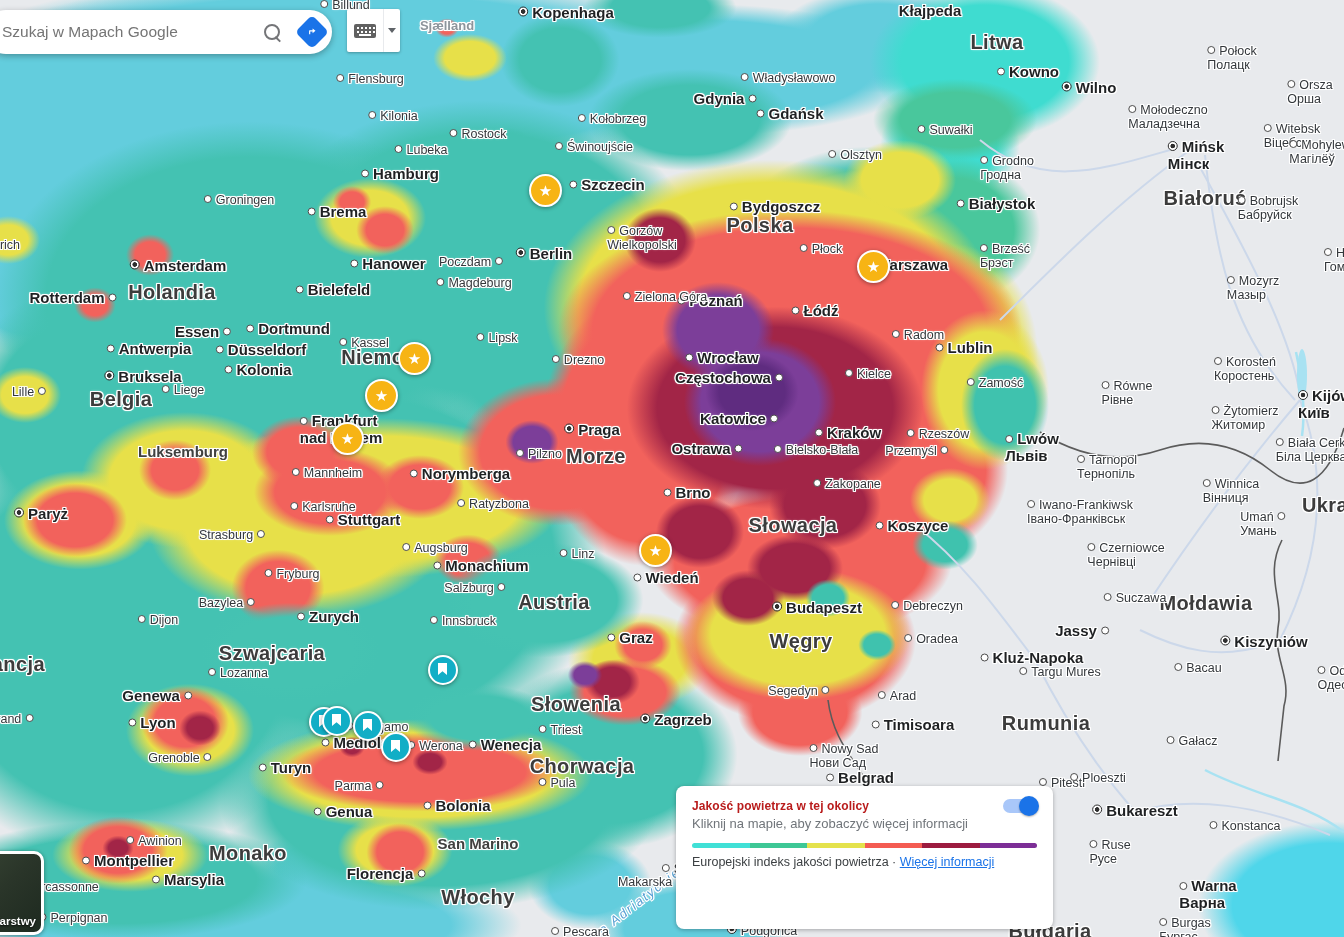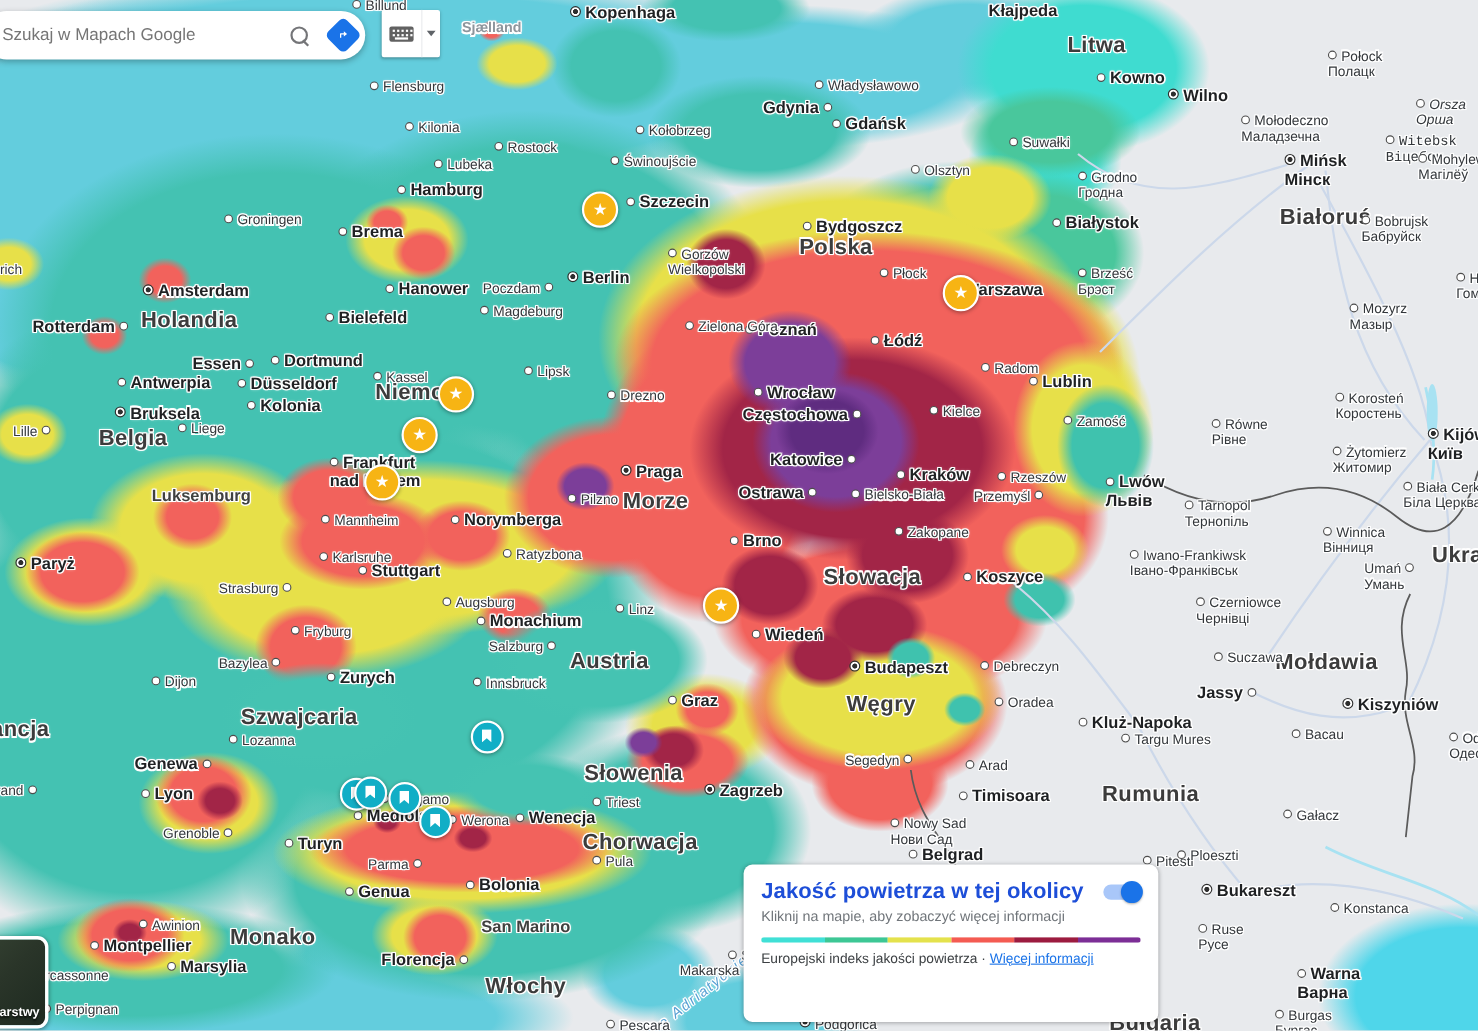--- a/index.html
+++ b/index.html
@@ -164,21 +164,21 @@
   .layers-widget{position:absolute;left:-64px;top:851px;width:102px;height:78px;z-index:20;cursor:pointer;
     border:3px solid #fff;border-radius:10px;box-shadow:0 1px 4px rgba(0,0,0,.4);
     background:linear-gradient(135deg,#3c4a38 0%,#2a3529 55%,#1e2a20 100%);}
   .layers-widget .lw-label{position:absolute;right:5px;bottom:5px;color:#fff;font-size:11.5px;font-weight:bold;
     text-shadow:0 1px 2px rgba(0,0,0,.8);white-space:nowrap;}
 
   
   .aq-card{position:absolute;left:676px;top:786px;width:377px;height:143px;background:#fff;border-radius:8px;
     box-shadow:0 1px 4px rgba(0,0,0,.3);z-index:20;padding:13px 16px;box-sizing:border-box;}
   .aq-title-row{display:flex;align-items:center;justify-content:space-between;}
-  .aq-title{font-size:20px;font-weight:bold;color:#1d4ed8;letter-spacing:.1px;}
+  .aq-title{font-size:12px;font-weight:bold;color:#b91c1c;letter-spacing:.1px;}
   .aq-sub{font-size:13px;color:#70757a;margin-top:3px;}
   .aq-bar{display:flex;height:5px;margin-top:12px;border-radius:3px;overflow:hidden;}
   .aq-bar span{flex:1;}
   .aq-legend{display:flex;margin-top:7px;}
   .aq-legend .cell{flex:1;font-size:12.5px;color:#3c4043;text-align:center;line-height:16px;overflow-wrap:anywhere;}
   .aq-footer{font-size:12.5px;color:#3c4043;margin-top:7px;}
   .aq-footer a{color:#1a73e8;text-decoration:underline;cursor:pointer;}
   .toggle{position:relative;width:34px;height:14px;border-radius:7px;background:#a9c7f9;cursor:pointer;flex:none;margin-left:10px;}
   .toggle .knob{position:absolute;right:-2px;top:-3px;width:20px;height:20px;border-radius:50%;background:#1a73e8;box-shadow:0 1px 2px rgba(0,0,0,.3);}
 </style>
@@ -262,21 +262,21 @@
       <div class="lbl ci" style="left: 912px; top: 264px;"><span>Warszawa</span></div>
       <div class="lbl ci" style="left: 964px; top: 347px;"><span class="dt"></span><span>Lublin</span></div>
       <div class="lbl ci" style="left: 996px; top: 203px;"><span class="dt"></span><span>Białystok</span></div>
       <div class="lbl ci" style="left: 722px; top: 357px;"><span class="dt"></span><span>Wrocław</span></div>
       <div class="lbl ci" style="left: 729px; top: 377px;"><span>Częstochowa</span><span class="dt after"></span></div>
       <div class="lbl ci" style="left: 739px; top: 418px;"><span>Katowice</span><span class="dt after"></span></div>
       <div class="lbl ci" style="left: 848px; top: 432px;"><span class="dt"></span><span>Kraków</span></div>
       <div class="lbl ci" style="left: 707px; top: 448px;"><span>Ostrawa</span><span class="dt after"></span></div>
       <div class="lbl ci" style="left: 687px; top: 492px;"><span class="dt"></span><span>Brno</span></div>
       <div class="lbl ci" style="left: 592px; top: 429px;"><span class="dt cap"></span><span>Praga</span></div>
-      <div class="lbl ci" style="left: 716px; top: 561px; margin-top: 16px;"><span class="dt"></span><span>Wiedeń</span></div>
+      <div class="lbl ci" style="left: 666px; top: 561px; margin-top: 16px;"><span class="dt"></span><span>Wiedeń</span></div>
       <div class="lbl ci" style="left: 817px; top: 607px;"><span class="dt cap"></span><span>Budapeszt</span></div>
       <div class="lbl ci" style="left: 363px; top: 519px;"><span class="dt"></span><span>Stuttgart</span></div>
       <div class="lbl ci" style="left: 481px; top: 565px;"><span class="dt"></span><span>Monachium</span></div>
       <div class="lbl ci" style="left: 460px; top: 473px;"><span class="dt"></span><span>Norymberga</span></div>
       <div class="lbl ci" style="left: 341px; top: 429px;"><span class="dt"></span><span>Frankfurt</span><span class="l2">nad Menem</span></div>
       <div class="lbl ci" style="left: 328px; top: 616px;"><span class="dt"></span><span>Zurych</span></div>
       <div class="lbl ci" style="left: 157px; top: 695px;"><span>Genewa</span><span class="dt after"></span></div>
       <div class="lbl ci" style="left: 152px; top: 722px;"><span class="dt"></span><span>Lyon</span></div>
       <div class="lbl ci" style="left: 41px; top: 513px;"><span class="dt cap"></span><span>Paryż</span></div>
       <div class="lbl ci" style="left: 285px; top: 767px;"><span class="dt"></span><span>Turyn</span></div>
@@ -292,21 +292,21 @@
       <div class="lbl ci" style="left: 1325px; top: 404px;"><span class="dt cap"></span><span>Kijów</span><span class="l2">Київ</span></div>
       <div class="lbl ci" style="left: 1196px; top: 155px;"><span class="dt cap"></span><span>Mińsk</span><span class="l2">Мінск</span></div>
       <div class="lbl ci" style="left: 1089px; top: 87px;"><span class="dt cap"></span><span>Wilno</span></div>
       <div class="lbl ci" style="left: 1028px; top: 71px;"><span class="dt"></span><span>Kowno</span></div>
       <div class="lbl ci" style="left: 930px; top: 10px;"><span>Kłajpeda</span></div>
       <div class="lbl ci" style="left: 1032px; top: 447px;"><span class="dt"></span><span>Lwów</span><span class="l2">Львів</span></div>
       <div class="lbl ci" style="left: 1264px; top: 641px;"><span class="dt cap"></span><span>Kiszyniów</span></div>
       <div class="lbl ci" style="left: 913px; top: 724px;"><span class="dt"></span><span>Timisoara</span></div>
       <div class="lbl ci" style="left: 912px; top: 525px;"><span class="dt"></span><span>Koszyce</span></div>
       <div class="lbl ci" style="left: 630px; top: 637px;"><span class="dt"></span><span>Graz</span></div>
-      <div class="lbl ci" style="left: 1115px; top: 630px;"><span>Jassy</span><span class="dt after"></span></div>
+      <div class="lbl ci" style="left: 1082px; top: 630px;"><span>Jassy</span><span class="dt after"></span></div>
       <div class="lbl ci" style="left: 860px; top: 777px;"><span class="dt"></span><span>Belgrad</span></div>
       <div class="lbl ci" style="left: 1208px; top: 894px;"><span class="dt"></span><span>Warna</span><span class="l2">Варна</span></div>
       <div class="lbl ci" style="left: 1032px; top: 657px;"><span class="dt"></span><span>Kluż-Napoka</span></div>
       <div class="lbl tw" style="left: 345px; top: 5px;"><span class="dt"></span><span>Billund</span></div>
       <div class="lbl tw" style="left: 370px; top: 79px;"><span class="dt"></span><span>Flensburg</span></div>
       <div class="lbl tw" style="left: 393px; top: 116px;"><span class="dt"></span><span>Kilonia</span></div>
       <div class="lbl tw" style="left: 421px; top: 150px;"><span class="dt"></span><span>Lubeka</span></div>
       <div class="lbl tw" style="left: 478px; top: 134px;"><span class="dt"></span><span>Rostock</span></div>
       <div class="lbl tw" style="left: 612px; top: 119px;"><span class="dt"></span><span>Kołobrzeg</span></div>
       <div class="lbl tw" style="left: 594px; top: 147px;"><span class="dt"></span><span>Świnoujście</span></div>
@@ -367,22 +367,22 @@
       <div class="lbl tw" style="left: 844px; top: 756px;"><span class="dt"></span><span>Nowy Sad</span><span class="l2">Нови Сад</span></div>
       <div class="lbl tw" style="left: 1135px; top: 598px;"><span class="dt"></span><span>Suczawa</span></div>
       <div class="lbl tw" style="left: 1198px; top: 668px;"><span class="dt"></span><span>Bacau</span></div>
       <div class="lbl tw" style="left: 1192px; top: 741px;"><span class="dt"></span><span>Gałacz</span></div>
       <div class="lbl tw" style="left: 1062px; top: 783px;"><span class="dt"></span><span>Pitesti</span></div>
       <div class="lbl tw" style="left: 1098px; top: 778px;"><span class="dt"></span><span>Ploeszti</span></div>
       <div class="lbl tw" style="left: 1245px; top: 826px;"><span class="dt"></span><span>Konstanca</span></div>
       <div class="lbl tw" style="left: 1110px; top: 852px;"><span class="dt"></span><span>Ruse</span><span class="l2">Русе</span></div>
       <div class="lbl tw" style="left: 1185px; top: 930px;"><span class="dt"></span><span>Burgas</span><span class="l2">Бургас</span></div>
       <div class="lbl tw" style="left: 1232px; top: 58px;"><span class="dt"></span><span>Połock</span><span class="l2">Полацк</span></div>
-      <div class="lbl tw" style="left: 1292px; top: 136px; font-family: Liberation Mono, monospace;"><span class="dt"></span><span>Witebsk</span><span class="l2">Віцебск</span></div>
-      <div class="lbl tw" style="left: 1310px; top: 102px; font-style: italic;"><span class="dt"></span><span>Orsza</span><span class="l2">Орша</span></div>
+      <div class="lbl tw" style="left: 1292px; top: 136px;"><span class="dt"></span><span>Witebsk</span><span class="l2">Віцебск</span></div>
+      <div class="lbl tw" style="left: 1310px; top: 92px;"><span class="dt"></span><span>Orsza</span><span class="l2">Орша</span></div>
       <div class="lbl tw" style="left: 1320px; top: 152px;"><span class="dt"></span><span>Mohylew</span><span class="l2">Магілёў</span></div>
       <div class="lbl tw" style="left: 1168px; top: 117px;"><span class="dt"></span><span>Mołodeczno</span><span class="l2">Маладзечна</span></div>
       <div class="lbl tw" style="left: 1007px; top: 168px;"><span class="dt"></span><span>Grodno</span><span class="l2">Гродна</span></div>
       <div class="lbl tw" style="left: 1005px; top: 256px;"><span class="dt"></span><span>Brześć</span><span class="l2">Брэст</span></div>
       <div class="lbl tw" style="left: 1268px; top: 208px;"><span class="dt"></span><span>Bobrujsk</span><span class="l2">Бабруйск</span></div>
       <div class="lbl tw" style="left: 1253px; top: 288px;"><span class="dt"></span><span>Mozyrz</span><span class="l2">Мазыр</span></div>
       <div class="lbl tw" style="left: 1348px; top: 260px;"><span class="dt"></span><span>Homel</span><span class="l2">Гомель</span></div>
       <div class="lbl tw" style="left: 1245px; top: 369px;"><span class="dt"></span><span>Korosteń</span><span class="l2">Коростень</span></div>
       <div class="lbl tw" style="left: 1127px; top: 393px;"><span class="dt"></span><span>Równe</span><span class="l2">Рівне</span></div>
       <div class="lbl tw" style="left: 1245px; top: 418px;"><span class="dt"></span><span>Żytomierz</span><span class="l2">Житомир</span></div>

